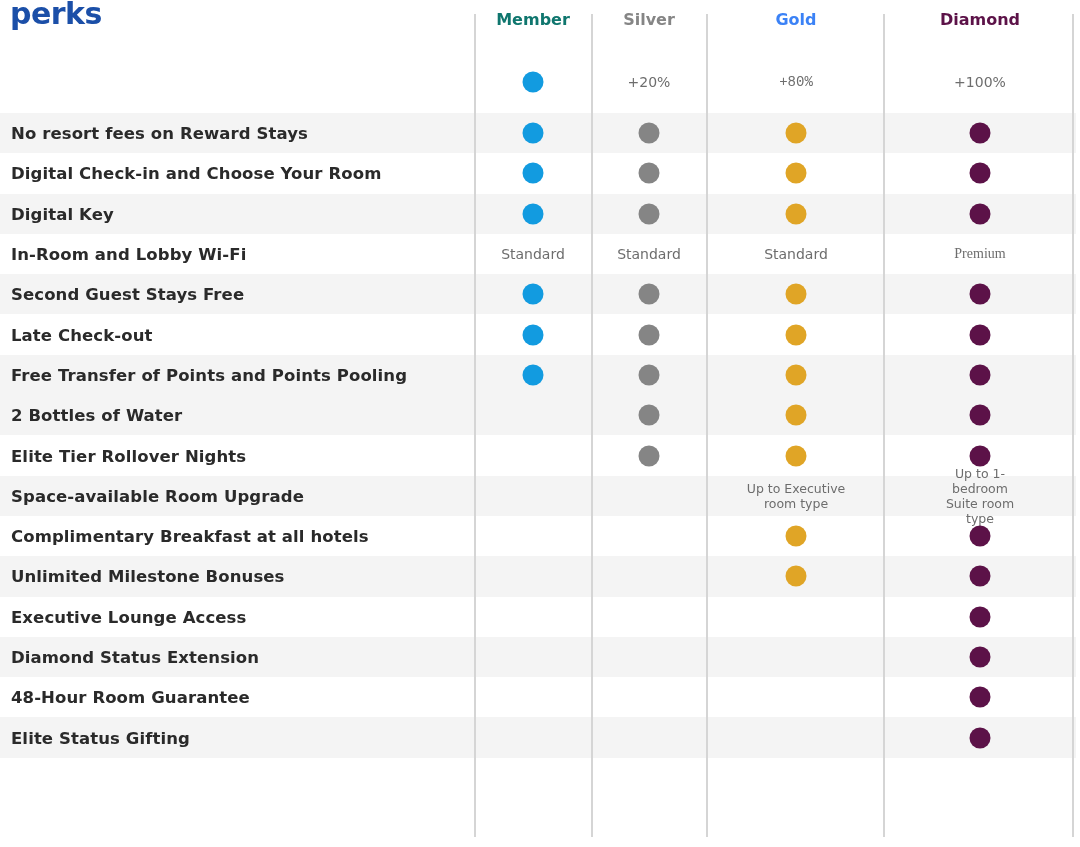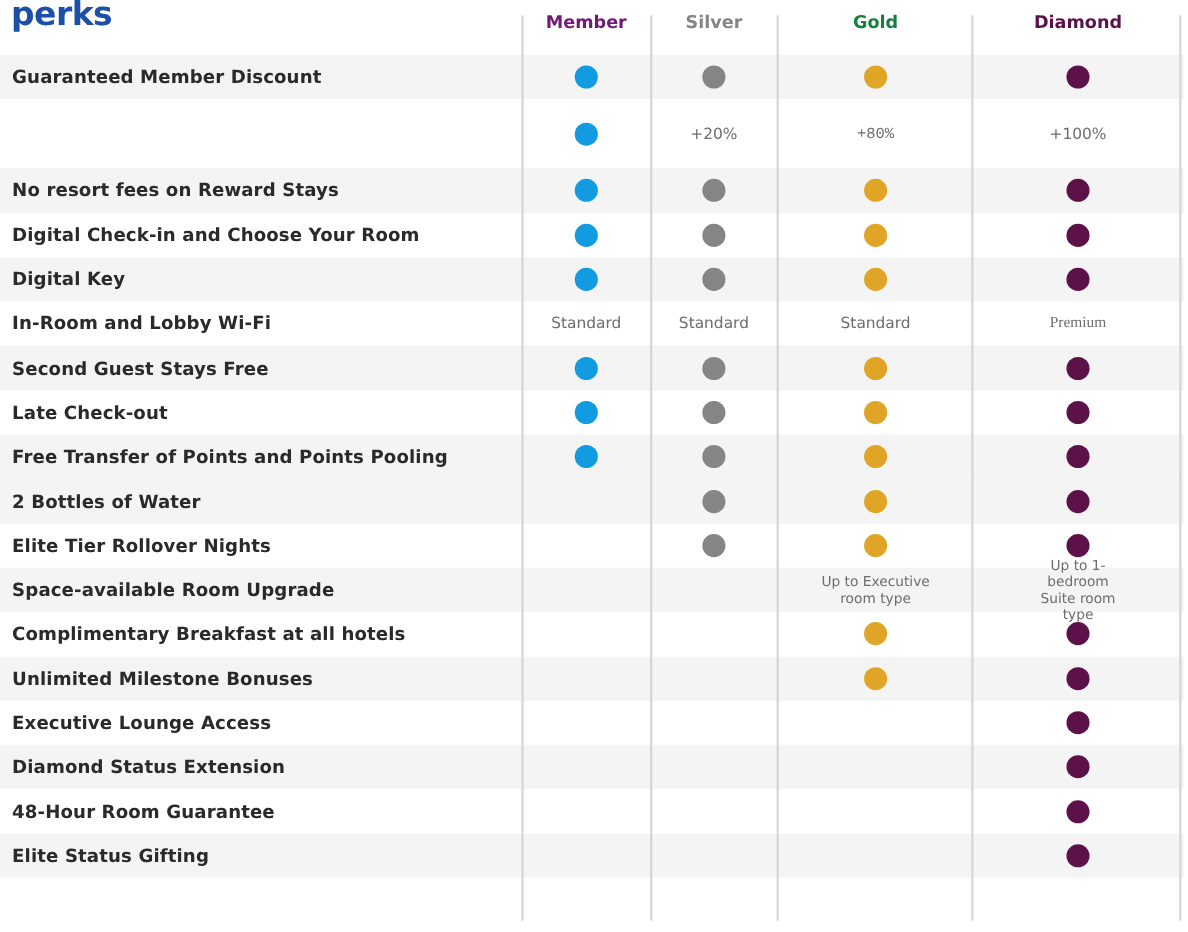--- a/index.html
+++ b/index.html
@@ -45,42 +45,27 @@
   .ctext.small { font-size: 12.5px; line-height: 15px; }
 
   .vline { position: absolute; top: 14px; width: 2px; background: #d5d5d5; height: 823px; }
 </style>
 </head>
 <body>
 
 <div class="title">perks</div>
 
 <div class="header">
-  <div class="hcell" style="left:533px;color:#701a75;">Member</div>
+  <div class="hcell" style="left:533px;color:#0f766e;">Member</div>
   <div class="hcell" style="left:649px;color:#858585;text-align:center;">Silver</div>
-  <div class="hcell" style="left:796px;color:#15803d;">Gold</div>
+  <div class="hcell" style="left:796px;color:#3b82f6;">Gold</div>
   <div class="hcell" style="left:980px;color:#5c1248;text-align:center;">Diamond</div>
 </div>
 
 <div class="table" id="table">
-    <div class="row shaded">
-      <div class="label"><span>Guaranteed Member Discount</span></div>
-      <div class="cell" style="left: 533px;">
-        <span class="dot" style="background: rgb(18, 155, 224);"></span>
-      </div>
-      <div class="cell" style="left: 649px;">
-        <span class="dot" style="background: rgb(133, 133, 133);"></span>
-      </div>
-      <div class="cell" style="left: 796px;">
-        <span class="dot" style="background: rgb(224, 165, 38);"></span>
-      </div>
-      <div class="cell" style="left: 980px;">
-        <span class="dot" style="background: rgb(92, 18, 72);"></span>
-      </div>
-    </div>
     <div class="row tall">
       <div class="cell" style="left: 533px;">
         <span class="dot" style="background: rgb(18, 155, 224);"></span>
       </div>
       <div class="cell" style="left: 649px;">
         <div class="ctext" style="white-space: pre-line;">+20%</div>
       </div>
       <div class="cell" style="left: 796px;">
         <div class="ctext" style="white-space: pre-line; font-family: Liberation Mono, monospace;">+80%</div>
       </div>

